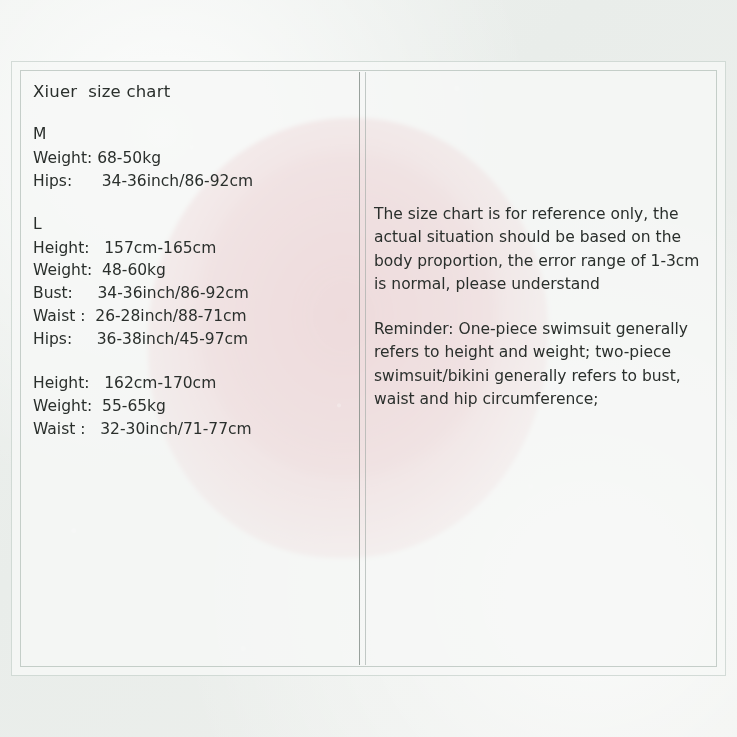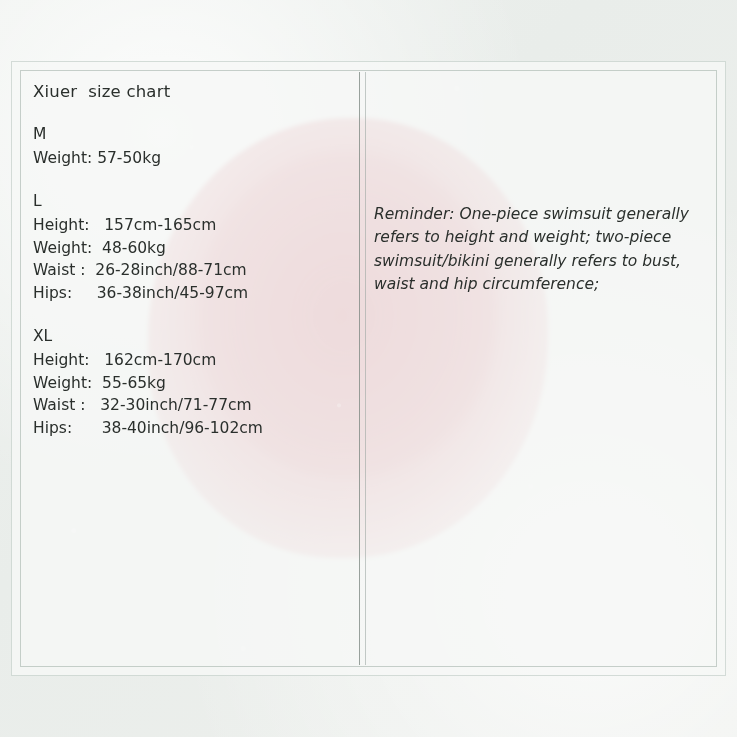--- a/index.html
+++ b/index.html
@@ -145,21 +145,21 @@
     color: #2a2f2c;
     line-height: 1.47;
     white-space: pre;
   }
   .para {
     font-size: 15.5px;
     color: #2a2f2c;
     line-height: 1.50;
     margin: 0 0 22px 0;
   }
-  .para:last-child { margin-bottom: 4px; font-style: italic; }
+  .para:last-child { margin-bottom: 4px; }
 </style>
 </head>
 <body>
 
 <div class="page">
   <div class="bg-wash"></div>
   <div class="blob"></div>
   <div class="blob2"></div>
   <div class="speckle"></div>
 
@@ -167,36 +167,37 @@
   <div class="card-outer-border"></div>
   <div class="card-inner-border"></div>
   <div class="divider"></div>
   <div class="divider2"></div>
 
   <div class="col-left">
     <div class="chart-title">Xiuer  size chart</div>
 
     <div class="size-block">
       <div class="size-name">M</div>
-      <div class="spec-row">Weight: 57-50kg</div>
+      <div class="spec-row">Weight: 68-50kg</div>
+      <div class="spec-row">Hips:      34-36inch/86-92cm</div>
     </div>
 
     <div class="size-block">
       <div class="size-name">L</div>
       <div class="spec-row">Height:   157cm-165cm</div>
       <div class="spec-row">Weight:  48-60kg</div>
+      <div class="spec-row">Bust:     34-36inch/86-92cm</div>
       <div class="spec-row">Waist :  26-28inch/88-71cm</div>
       <div class="spec-row">Hips:     36-38inch/45-97cm</div>
     </div>
 
     <div class="size-block">
-      <div class="size-name">XL</div>
       <div class="spec-row">Height:   162cm-170cm</div>
       <div class="spec-row">Weight:  55-65kg</div>
       <div class="spec-row">Waist :   32-30inch/71-77cm</div>
-      <div class="spec-row">Hips:      38-40inch/96-102cm</div>
     </div>
   </div>
 
   <div class="col-right">
+    <p class="para">The size chart is for reference only, the actual situation should be based on the body proportion, the error range of 1-3cm is normal, please understand</p>
     <p class="para">Reminder: One-piece swimsuit generally refers to height and weight; two-piece swimsuit/bikini generally refers to bust, waist and hip circumference;</p>
   </div>
 </div>
 
 </body></html>

